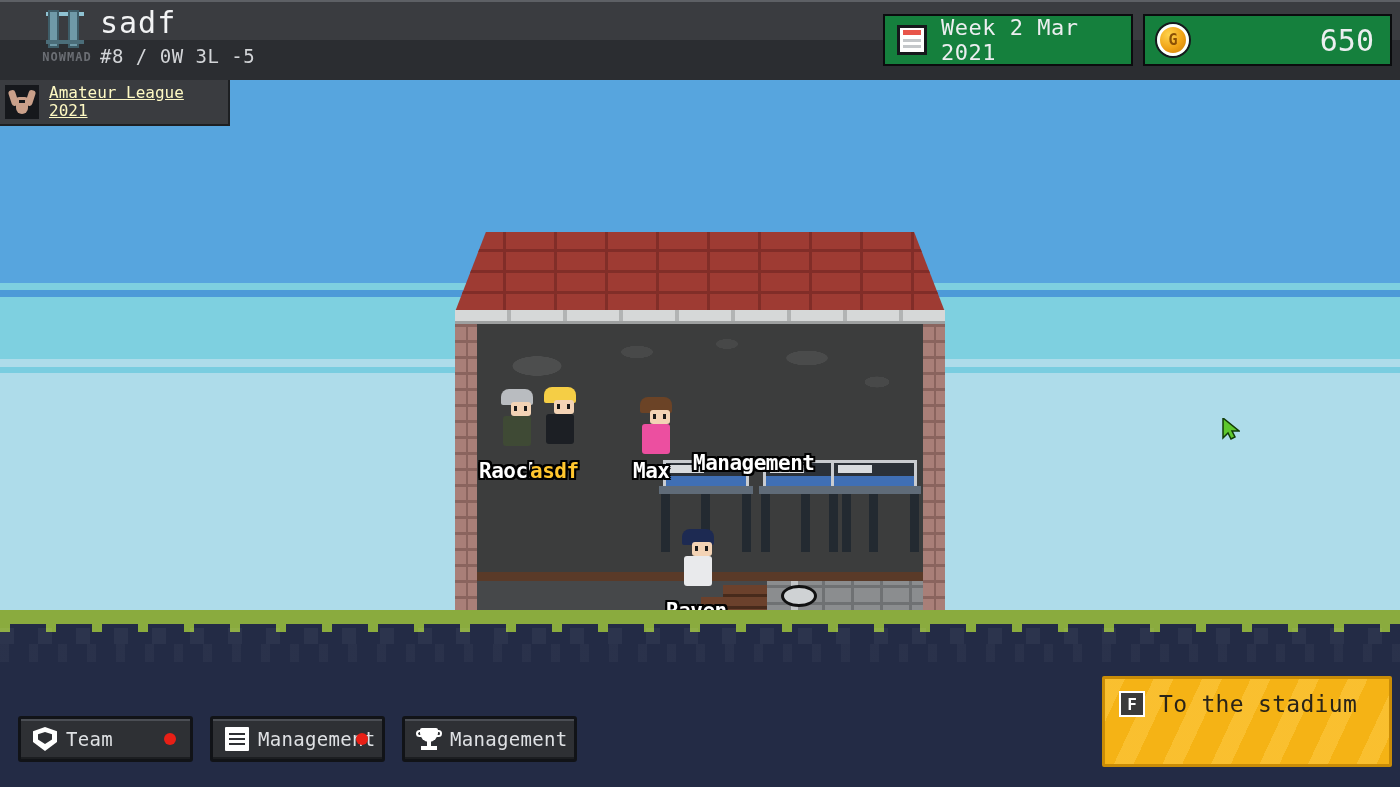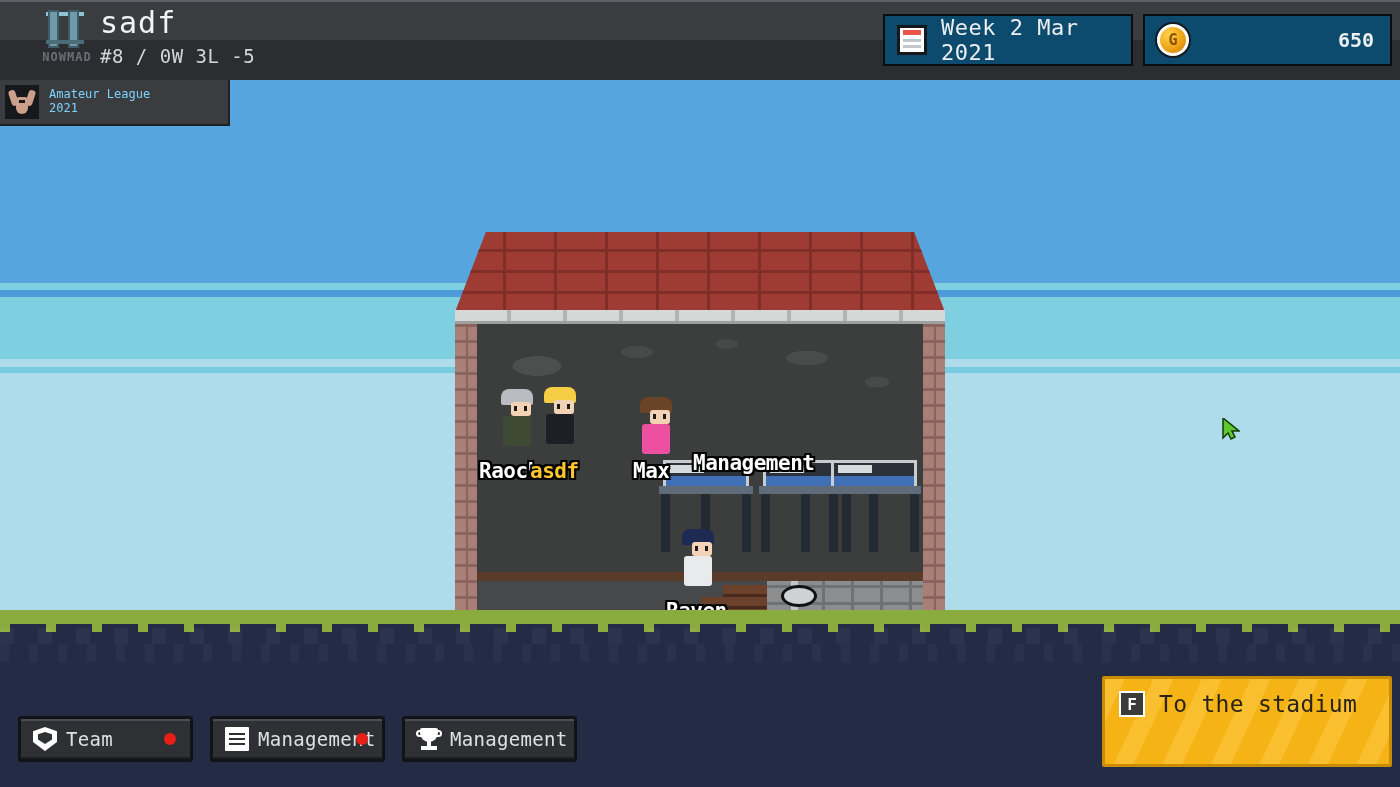--- a/index.html
+++ b/index.html
@@ -182,37 +182,37 @@
     border-right:2px solid #1d1f22; border-bottom:2px solid #1d1f22; display:flex; align-items:center; z-index:21; }
   #league-badge{ width:34px; height:34px; margin-left:5px; background:#16181c; position:relative; flex:none; }
   #league-badge .horn-l, #league-badge .horn-r{ position:absolute; top:5px; width:7px; height:16px; background:#caa08a;
     border-radius:3px; }
   #league-badge .horn-l{ left:5px; transform:rotate(-18deg); }
   #league-badge .horn-r{ right:5px; transform:rotate(18deg); }
   #league-badge .face{ position:absolute; left:11px; top:12px; width:12px; height:17px; background:#caa08a;
     border-radius:4px 4px 7px 7px; }
   #league-badge .face:after{ content:''; position:absolute; left:3px; top:3px; width:6px; height:3px; background:#16181c; }
   #league-text{ margin-left:10px; line-height:1.15; }
-  #league-text div{ font-size:12px; color:#7dd3fc; }
-
-  .hud-pill{ position:absolute; top:14px; height:52px; background:#0c4a6e; border:2px solid #0b0c0e;
+  #league-text div{ font-size:16px; color:#fef9c3;text-decoration:underline; }
+
+  .hud-pill{ position:absolute; top:14px; height:52px; background:#15803d; border:2px solid #0b0c0e;
     display:flex; align-items:center; z-index:21; }
   #date-pill{ left:883px; width:250px; padding-left:12px; }
   #money-pill{ left:1143px; width:249px; padding-left:12px; padding-right:16px; }
   #date-icon{ width:30px; height:30px; background:#fff; border:3px solid #16181c; position:relative; flex:none; }
   #date-icon:before{ content:''; position:absolute; left:3px; top:2px; width:18px; height:5px; background:#e8554a; }
   #date-icon:after{ content:''; position:absolute; left:3px; top:11px; width:18px; height:3px; background:#c4c7ca;
     box-shadow:0 6px 0 #c4c7ca; }
   #date-text{ margin-left:14px; font-size:22px; color:#eceef0; letter-spacing:0.5px; }
   #money-icon{ width:32px; height:32px; border-radius:50%; flex:none; position:relative;
     background:radial-gradient(circle at 34% 30%, #ffd34d 0%, #f0a316 55%, #c97c08 100%);
     border:3px solid #fff; box-shadow:0 0 0 2px #16181c; }
   #money-icon:after{ content:'G'; position:absolute; inset:0; display:flex; align-items:center; justify-content:center;
     font-size:15px; font-weight:bold; color:#8a4f05; }
-  #money-text{ margin-left:auto; font-size:20px; color:#eceef0;font-weight:bold; }
+  #money-text{ margin-left:auto; font-size:30px; color:#eceef0; }
 
   
   #bottom-bar{ position:absolute; left:0; bottom:0; width:100%; height:82px; z-index:20; }
   .nav-btn{ position:absolute; top:11px; height:46px; background:#2e3034;
     border:3px solid #111317; border-radius:3px; display:flex; align-items:center;
     padding-left:12px; box-shadow: inset 0 2px 0 #4b4e54, inset 0 -2px 0 #1c1e21; }
   .nav-ico{ width:24px; height:24px; flex:none; position:relative; }
   .nav-label{ margin-left:9px; font-size:19px; color:#dfe1e4; letter-spacing:0.3px; }
   .nav-dot{ position:absolute; right:14px; top:50%; transform:translateY(-50%);
     width:12px; height:12px; border-radius:50%; background:#e81f16; }

